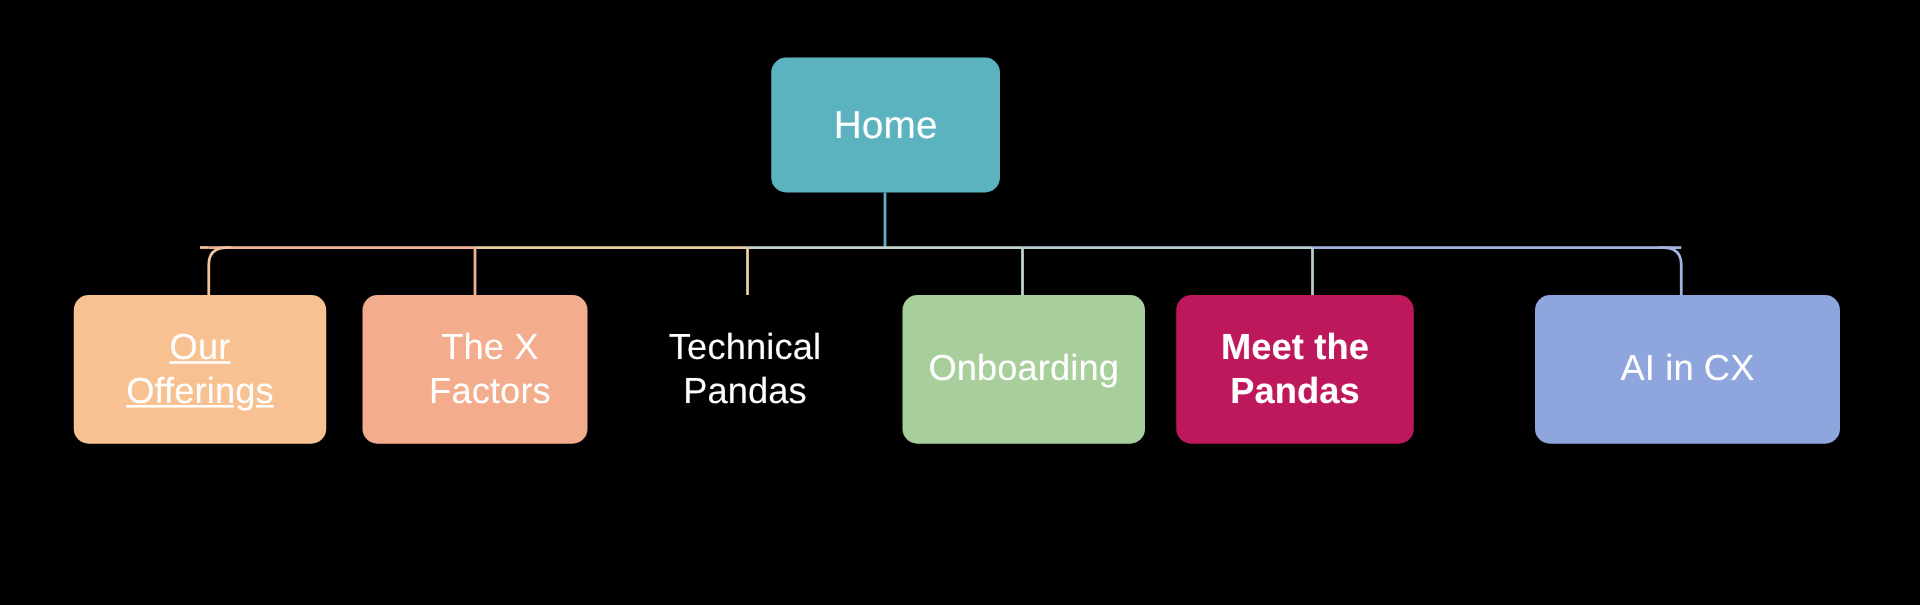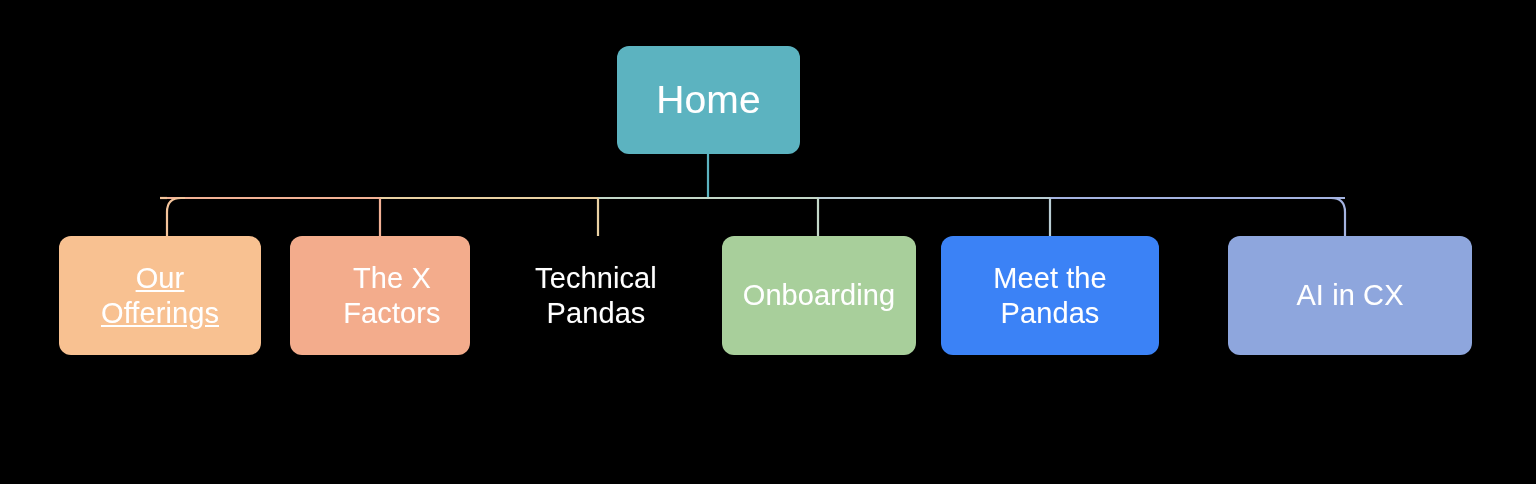--- a/index.html
+++ b/index.html
@@ -37,21 +37,21 @@
     letter-spacing: 0.1px;
     padding: 4px 8px;
     z-index: 2;
   }
   .node-label {
     display: block;
     white-space: pre-line;
     text-shadow: 0 0 1px rgba(255,255,255,0.25);
   }
   .node.root {
-    font-size: 39px;
+    font-size: 31px;
   }
   .node.child {
     font-size: 29px;
   }
 </style>
 </head>
 <body>
 
 <div id="canvas">
   <svg id="edges" viewBox="0 0 1536 484" width="1536" height="484">
@@ -81,21 +81,21 @@
         <span class="node-label">The X
 Factors</span>
       </div>
       <div class="node child" style="left: 498px; top: 236px; width: 196px; height: 119px;">
         <span class="node-label">Technical
 Pandas</span>
       </div>
       <div class="node child" style="left: 722px; top: 236px; width: 194px; height: 119px; background: rgb(168, 207, 155); justify-content: center;">
         <span class="node-label">Onboarding</span>
       </div>
-      <div class="node child" style="left: 941px; top: 236px; width: 218px; height: 119px; background: #3b82f6;">
+      <div class="node child" style="left: 941px; top: 236px; width: 190px; height: 119px; background: #be185d; font-weight: bold;">
         <span class="node-label">Meet the
 Pandas</span>
       </div>
       <div class="node child" style="left: 1228px; top: 236px; width: 244px; height: 119px; background: rgb(142, 166, 221);">
         <span class="node-label">AI in CX</span>
       </div>
     </div>
 </div>
 
 </body></html>

